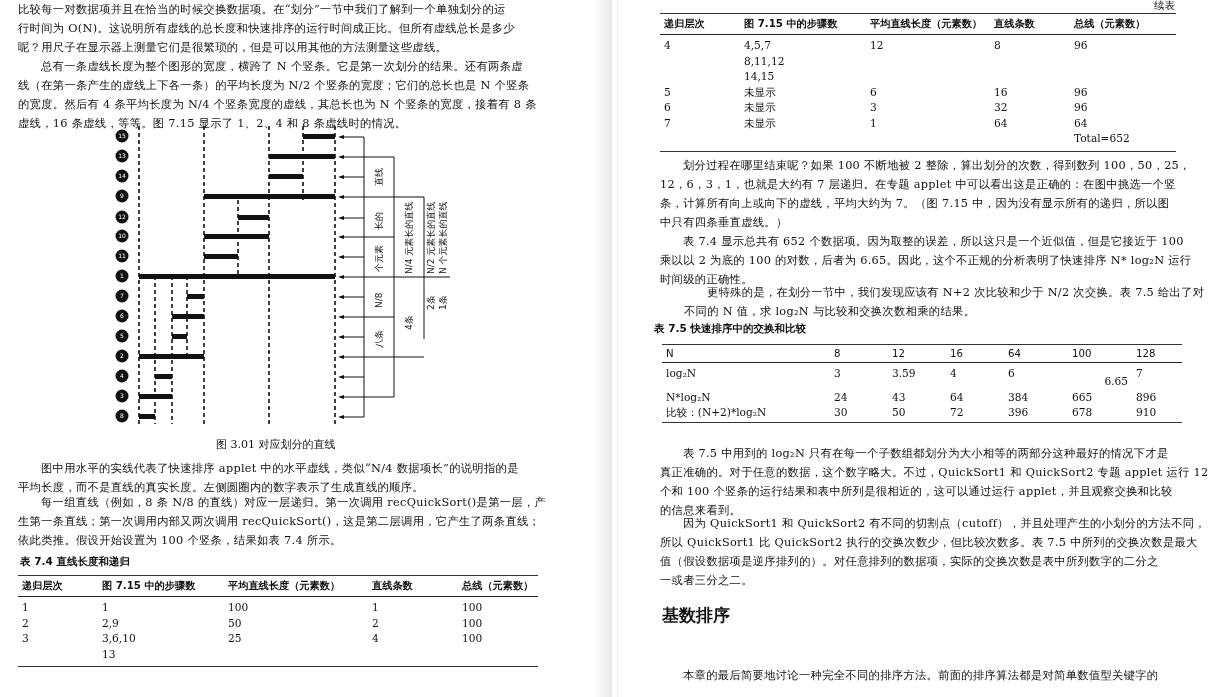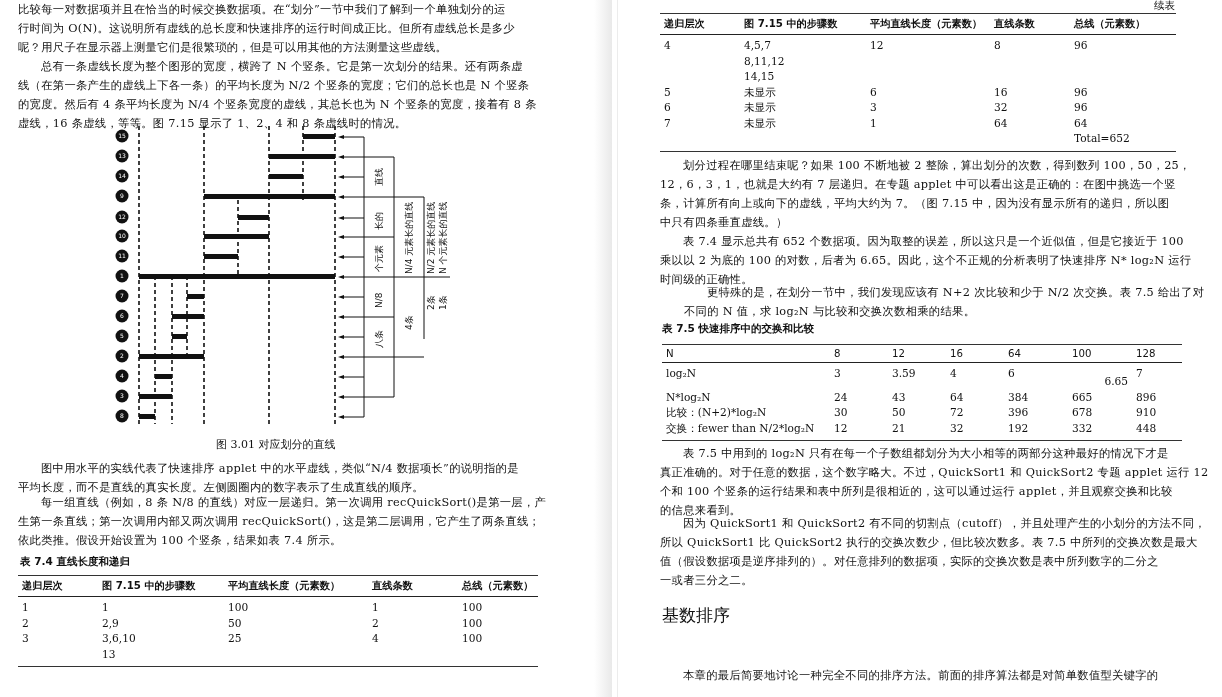--- a/index.html
+++ b/index.html
@@ -20,21 +20,21 @@
           font-weight:bold; font-size:10.5px; }
   .fig-caption { position:absolute; font-size:11px; }
 
   table.bt { position:absolute; border-collapse:collapse; font-size:10.6px; }
   table.bt th { font-family:"DejaVu Sans","Liberation Sans",sans-serif; font-weight:bold;
          text-align:left; padding:3px 4px; font-size:10.2px; border-bottom:1.5px solid #222; }
   table.bt td { padding:0 4px; height:15.5px; vertical-align:top; }
   table.bt { border-top:1.5px solid #333; border-bottom:1.5px solid #333; }
 
   .heading { position:absolute; font-family:"DejaVu Sans","Liberation Sans",sans-serif;
-         font-weight:normal; font-size:17px; }
+         font-weight:bold; font-size:17px; }
   .cont-label { position:absolute; font-size:10.5px; }
 
   svg text { font-family:"DejaVu Sans","Liberation Sans",sans-serif; }
 </style>
 </head>
 <body>
 
 <div class="page page-left">
 
   <div class="para" style="left:18px; top:0px; width:560px;">
@@ -306,21 +306,21 @@
     <p class="indent">表 7.4 显示总共有 652 个数据项。因为取整的误差，所以这只是一个近似值，但是它接近于 100</p>
     <p>乘以以 2 为底的 100 的对数，后者为 6.65。因此，这个不正规的分析表明了快速排序 N* log₂N 运行</p>
     <p>时间级的正确性。</p>
   </div>
 
   <div class="para" style="left:42px; top:283px; width:560px;margin-left:24px;">
     <p class="indent">更特殊的是，在划分一节中，我们发现应该有 N+2 次比较和少于 N/2 次交换。表 7.5 给出了对</p>
     <p>不同的 N 值，求 log₂N 与比较和交换次数相乘的结果。</p>
   </div>
 
-  <div class="caption-bold" style="left:44px; top:322px;">表 7.5    快速排序中的交换和比较</div>
+  <div class="caption-bold" style="left:36px; top:322px;">表 7.5    快速排序中的交换和比较</div>
 
   <table class="bt" style="left:44px; top:344px; width:520px;">
     <thead>
       <tr>
         <th style="width:160px; font-weight:normal;">N</th>
         <th style="width:50px; font-weight:normal;">8</th>
         <th style="width:50px; font-weight:normal;">12</th>
         <th style="width:50px; font-weight:normal;">16</th>
         <th style="width:56px; font-weight:normal;">64</th>
         <th style="width:56px; font-weight:normal;">100</th>
@@ -348,29 +348,20 @@
       </tr>
       <tr>
         <td>比较：(N+2)*log₂N</td>
         <td>30</td>
         <td>50</td>
         <td>72</td>
         <td>396</td>
         <td>678</td>
         <td>910</td>
       </tr>
-      <tr>
-        <td style="padding-bottom:3px;">交换：fewer than N/2*log₂N</td>
-        <td style="padding-bottom:3px;">12</td>
-        <td style="padding-bottom:3px;">21</td>
-        <td style="padding-bottom:3px;">32</td>
-        <td style="padding-bottom:3px;">192</td>
-        <td style="padding-bottom:3px;">332</td>
-        <td style="padding-bottom:3px;">448</td>
-      </tr>
     </tbody>
   </table>
 
   <div class="para" style="left:42px; top:444px; width:560px;">
     <p class="indent">表 7.5 中用到的 log₂N 只有在每一个子数组都划分为大小相等的两部分这种最好的情况下才是</p>
     <p>真正准确的。对于任意的数据，这个数字略大。不过，QuickSort1 和 QuickSort2 专题 applet 运行 12</p>
     <p>个和 100 个竖条的运行结果和表中所列是很相近的，这可以通过运行 applet，并且观察交换和比较</p>
     <p>的信息来看到。</p>
   </div>
 

